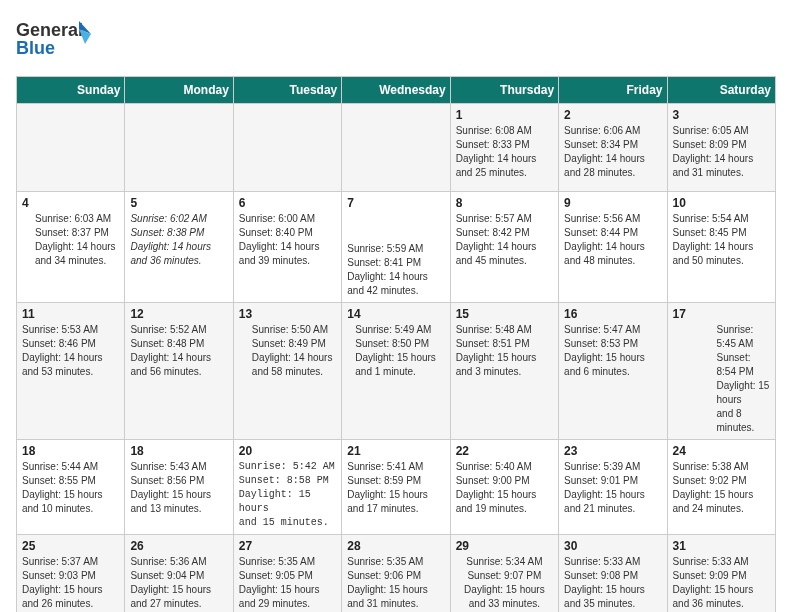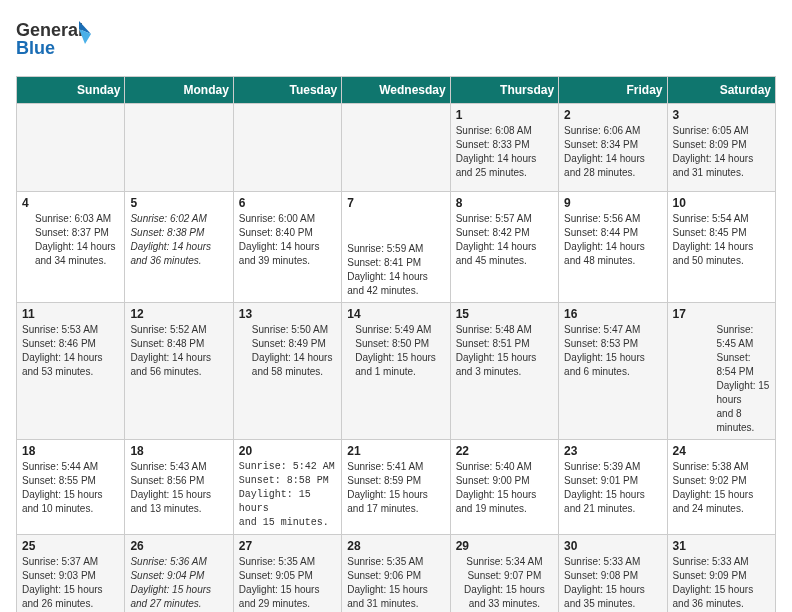--- a/index.html
+++ b/index.html
@@ -291,21 +291,21 @@
       <tr>
         <td>
           <div class="day-number">25</div>
           <div class="day-info" style="white-space: pre-line;">Sunrise: 5:37 AM
 Sunset: 9:03 PM
 Daylight: 15 hours
 and 26 minutes.</div>
         </td>
         <td>
           <div class="day-number">26</div>
-          <div class="day-info" style="white-space: pre-line; font-style: italic;">Sunrise: 5:36 AM
+          <div class="day-info" style="white-space: pre-line;">Sunrise: 5:36 AM
 Sunset: 9:04 PM
 Daylight: 15 hours
 and 27 minutes.</div>
         </td>
         <td>
           <div class="day-number">27</div>
           <div class="day-info" style="white-space: pre-line;">Sunrise: 5:35 AM
 Sunset: 9:05 PM
 Daylight: 15 hours
 and 29 minutes.</div>

